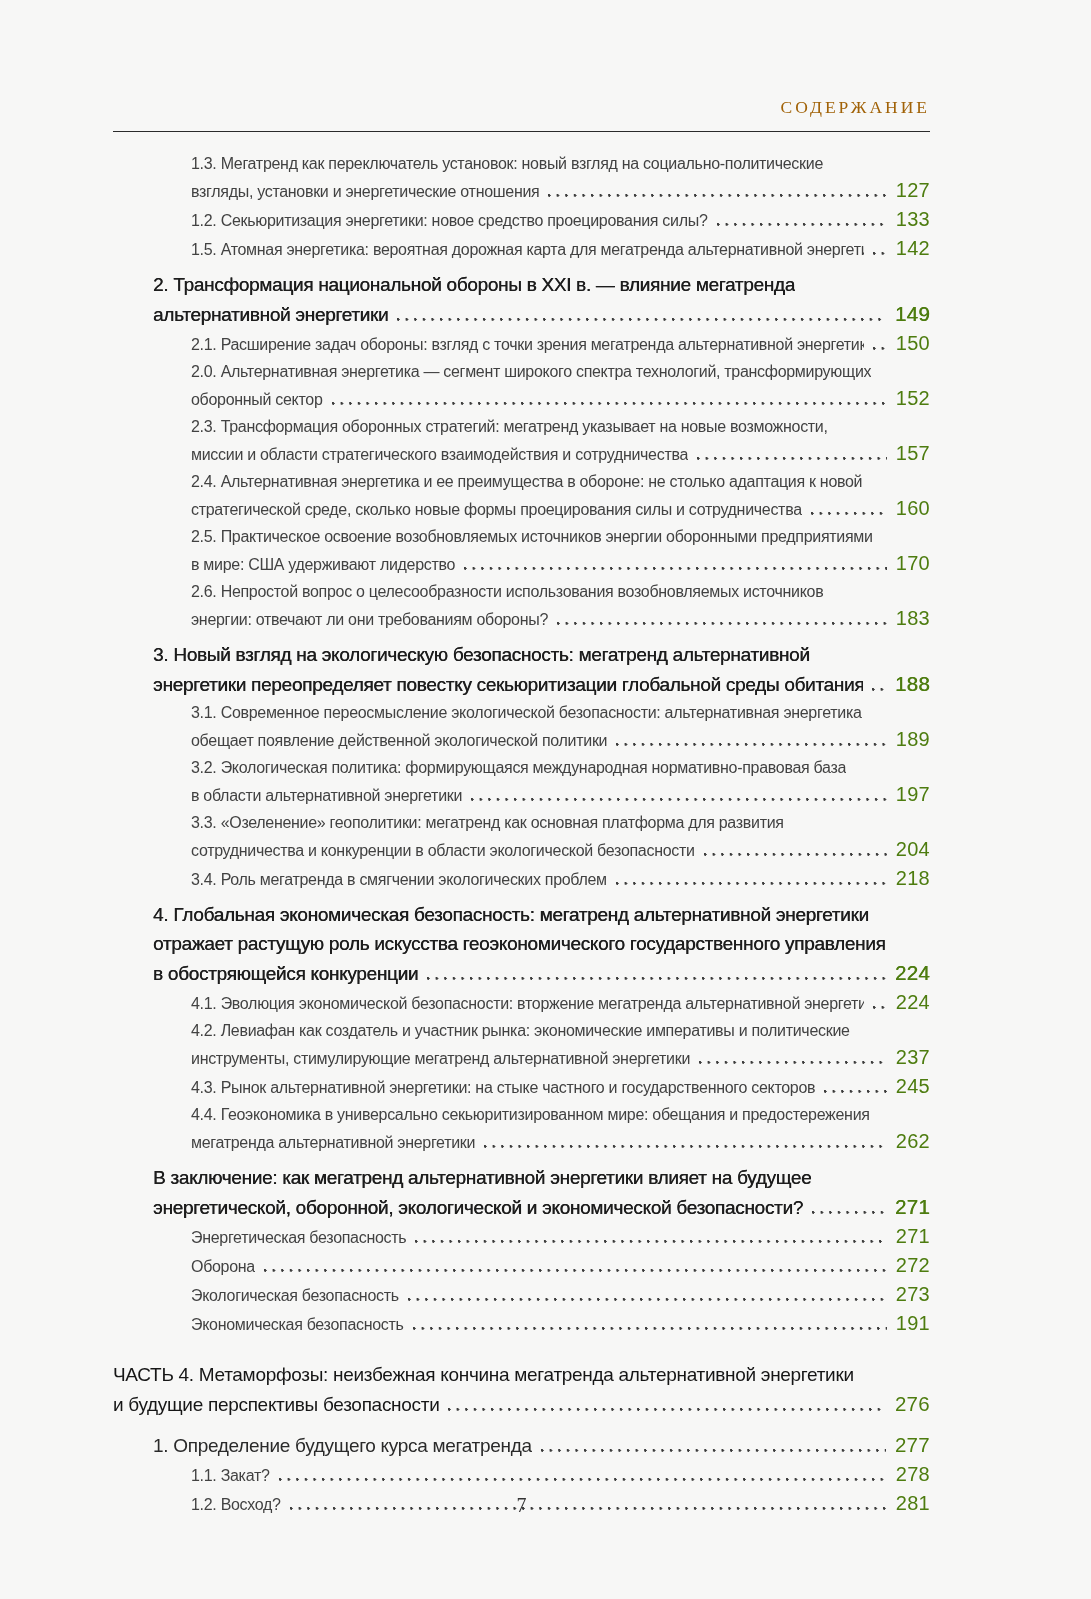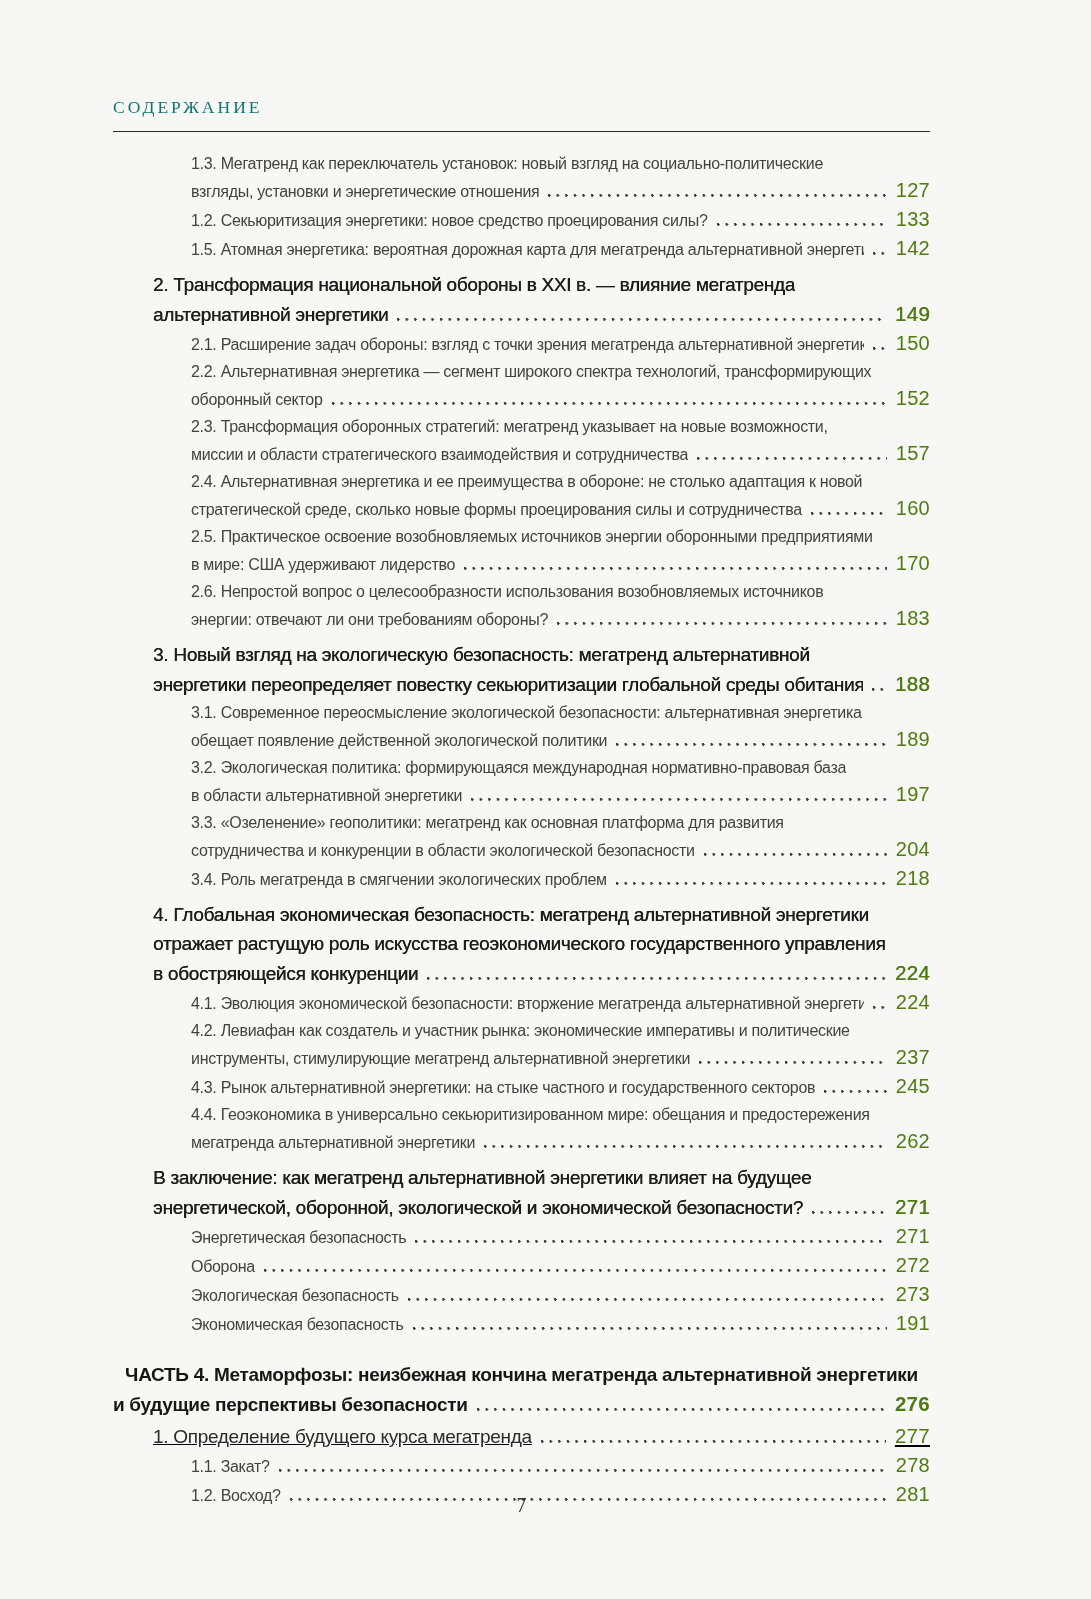--- a/index.html
+++ b/index.html
@@ -13,26 +13,26 @@
     font-family: "Liberation Sans", sans-serif;
     -webkit-font-smoothing: antialiased;
   }
   .inner {
     margin-left: 113px;
     margin-right: 161px; 
   }
   .toc-title {
     margin: 0;
     padding-top: 97px;
-    text-align: left;
+    text-align: right;
     font-family: "Liberation Serif", serif;
     font-weight: 400;
     font-size: 17.5px;
     letter-spacing: 3px;
-    color: #0f766e;
+    color: #a16207;
   }
   .rule {
     border: none;
     border-top: 1.7px solid #2b2b2b;
     margin: 13px 0 0 0;
   }
   .toc-list { margin-top: 19px; }
 
   .entry { margin-top: 1px; }
   .tline {
@@ -58,37 +58,36 @@
   .lvl-chapter, .lvl-chapter2 { padding-left: 40px; text-align: right; }
   .lvl-chapter { margin-top: 7px; }
   .lvl-chapter .tline {
     font-size: 19px;
     line-height: 29px;
     letter-spacing: -0.3px;
     color: #1d1d1d;
     text-shadow: 0.35px 0 0 currentColor; 
   }
   
-  .lvl-chapter2 { margin-top: 2px; text-decoration: underline; }
+  .lvl-chapter2 { margin-top: 11px; }
   .lvl-chapter2 .tline {
     font-size: 19px;
     line-height: 29px;
     letter-spacing: -0.3px;
     color: #2a2a2a;
   }
 
   
   .lvl-part { padding-left: 0; margin-top: 22px; }
   .lvl-part .tline {
     font-size: 19px;
     line-height: 29px;
     letter-spacing: -0.3px;
-    font-weight: 700;
+    font-weight: 400;
     color: #161616;
-    justify-content: center;
   }
 
   .leader {
     flex: 1 1 auto;
     min-width: 14px;
     height: 3px;
     margin: 0 9px 0 9px;
     align-self: baseline;
     background-image: radial-gradient(circle at 1.2px 1.4px, #3c3c3c 1.15px, rgba(0,0,0,0) 1.5px);
     background-size: 8.6px 3px;
@@ -158,21 +157,21 @@
         </div>
         <div class="entry lvl-sub">
           <div class="tline">
             <span class="txt">2.1. Расширение задач обороны: взгляд с точки зрения мегатренда альтернативной энергетики</span>
             <span class="leader"></span>
             <span class="pg">150</span>
           </div>
         </div>
         <div class="entry lvl-sub">
           <div class="tline">
-            <span class="txt">2.2. Альтернативная энергетика — сегмент широкого спектра технологий, трансформирующих</span>
+            <span class="txt">2.0. Альтернативная энергетика — сегмент широкого спектра технологий, трансформирующих</span>
           </div>
           <div class="tline">
             <span class="txt">оборонный сектор</span>
             <span class="leader"></span>
             <span class="pg">152</span>
           </div>
         </div>
         <div class="entry lvl-sub">
           <div class="tline">
             <span class="txt">2.3. Трансформация оборонных стратегий: мегатренд указывает на новые возможности,</span>

